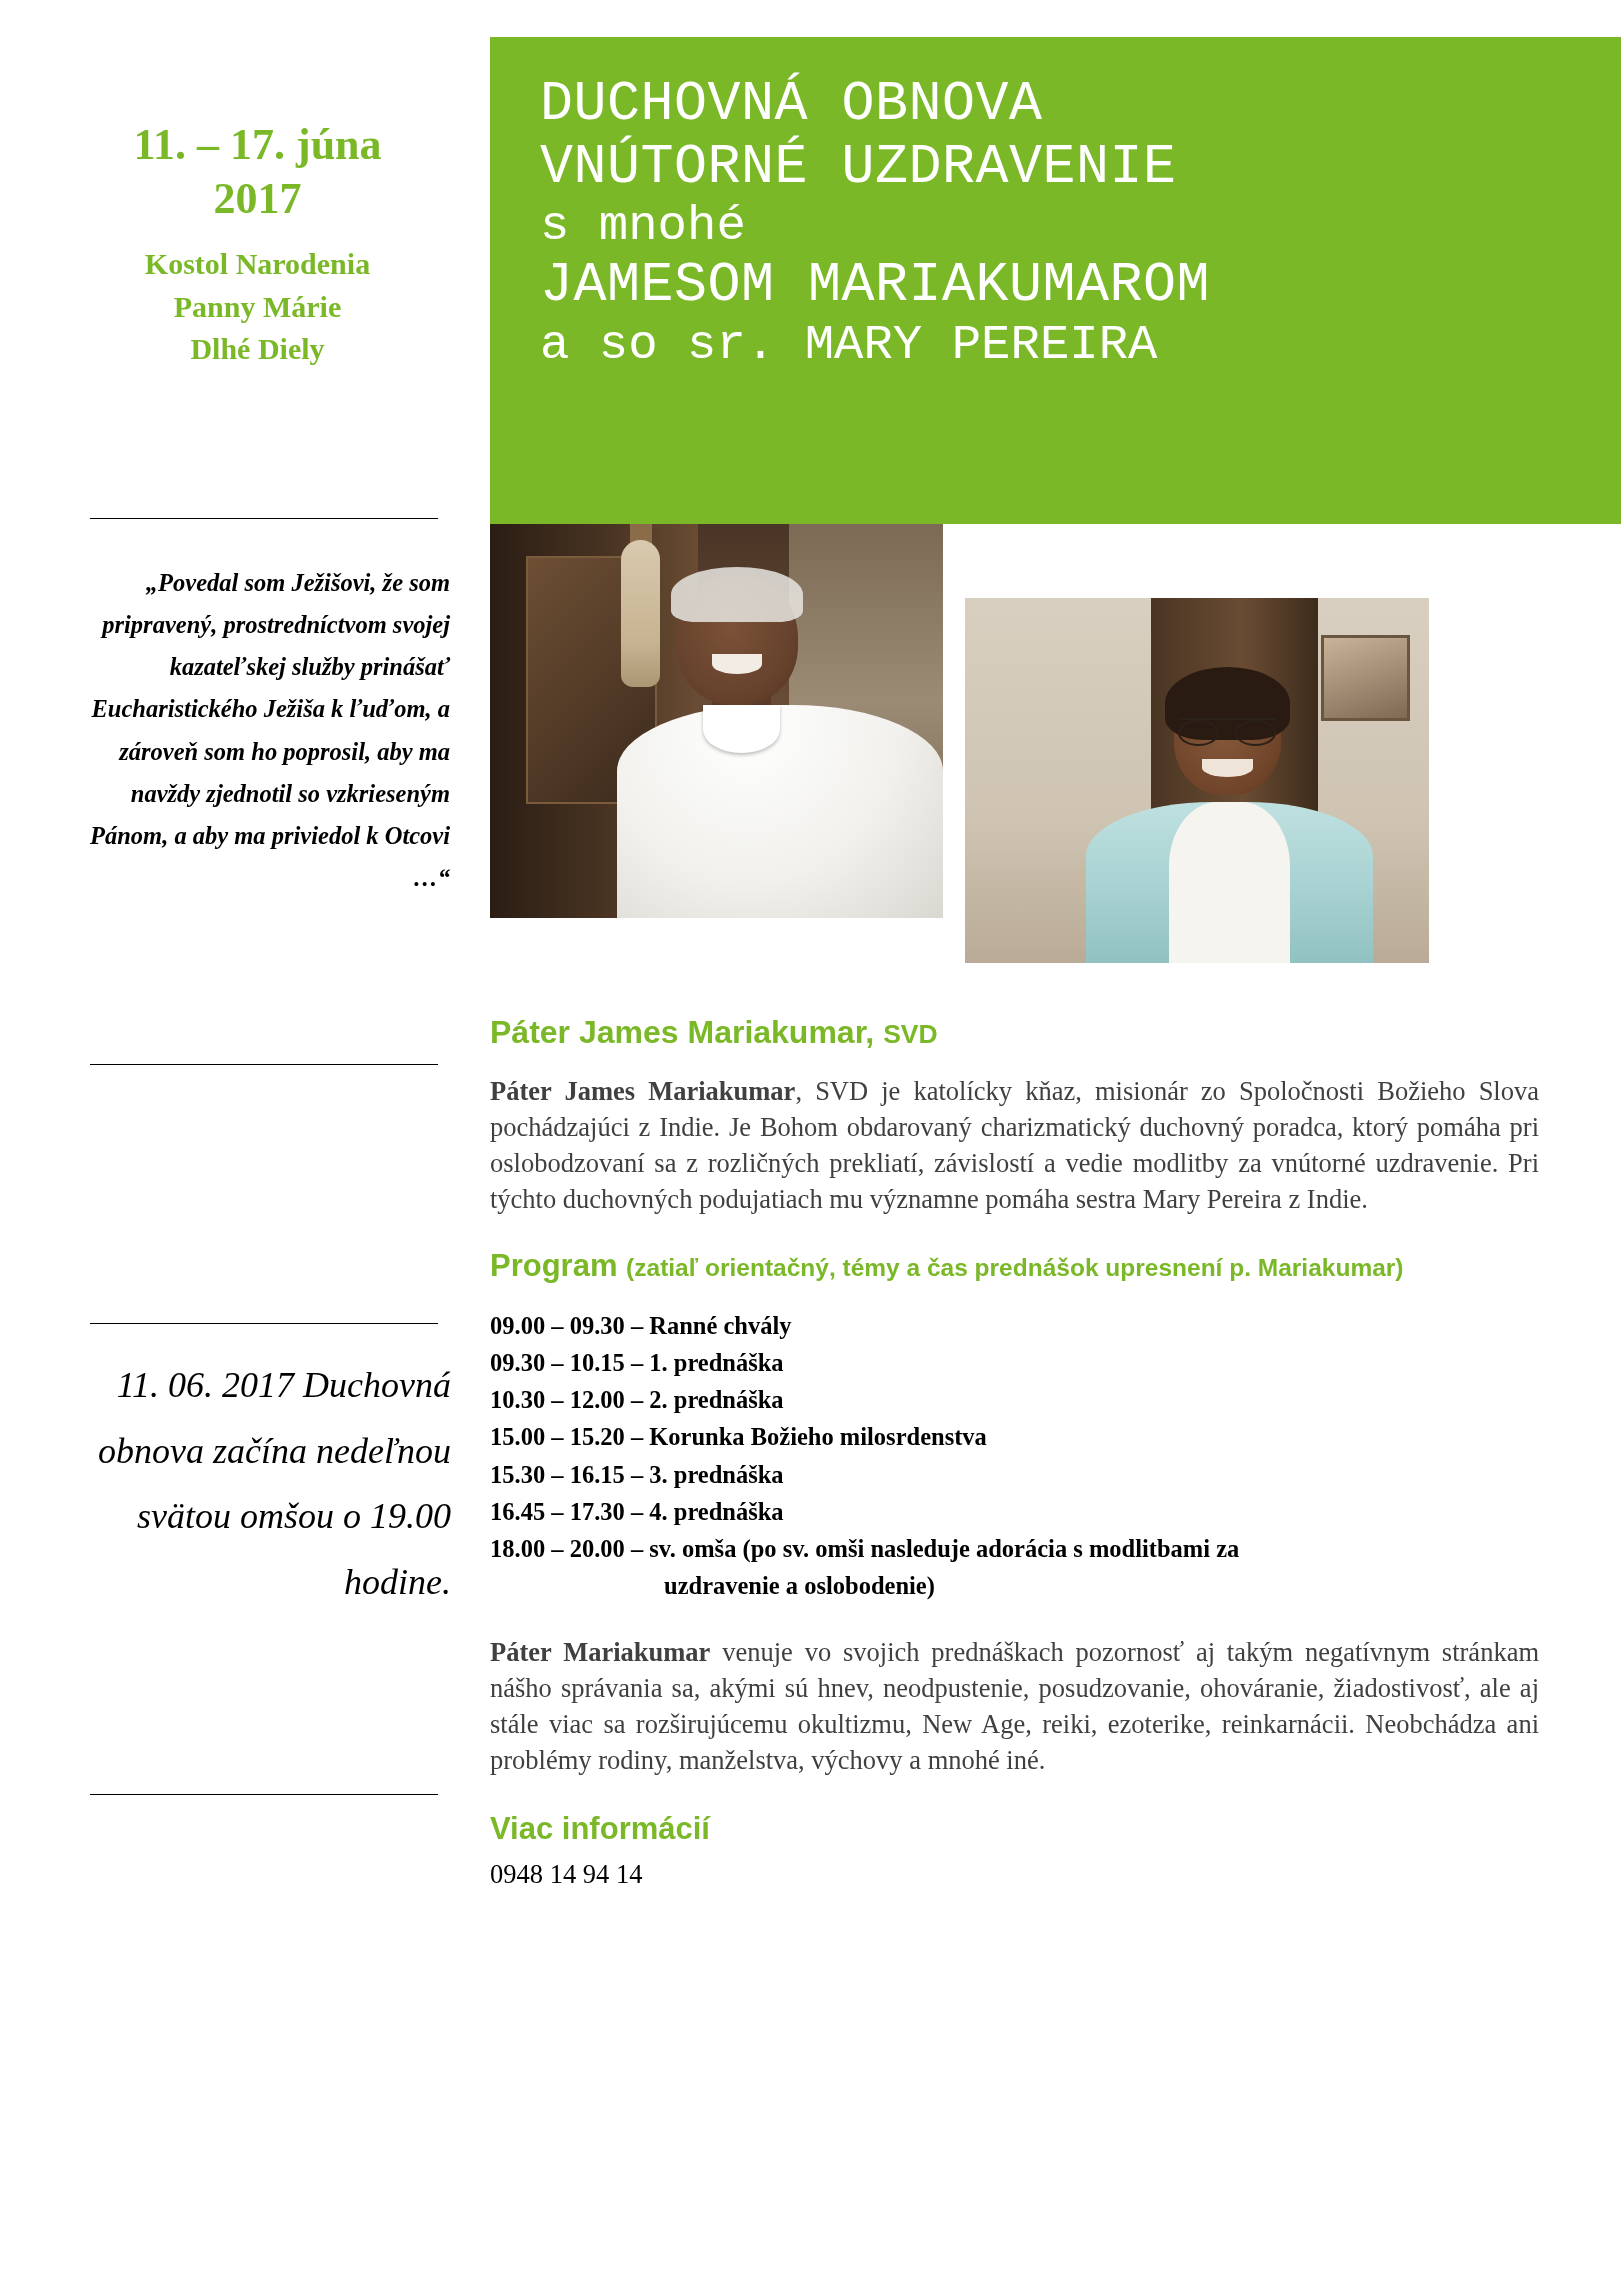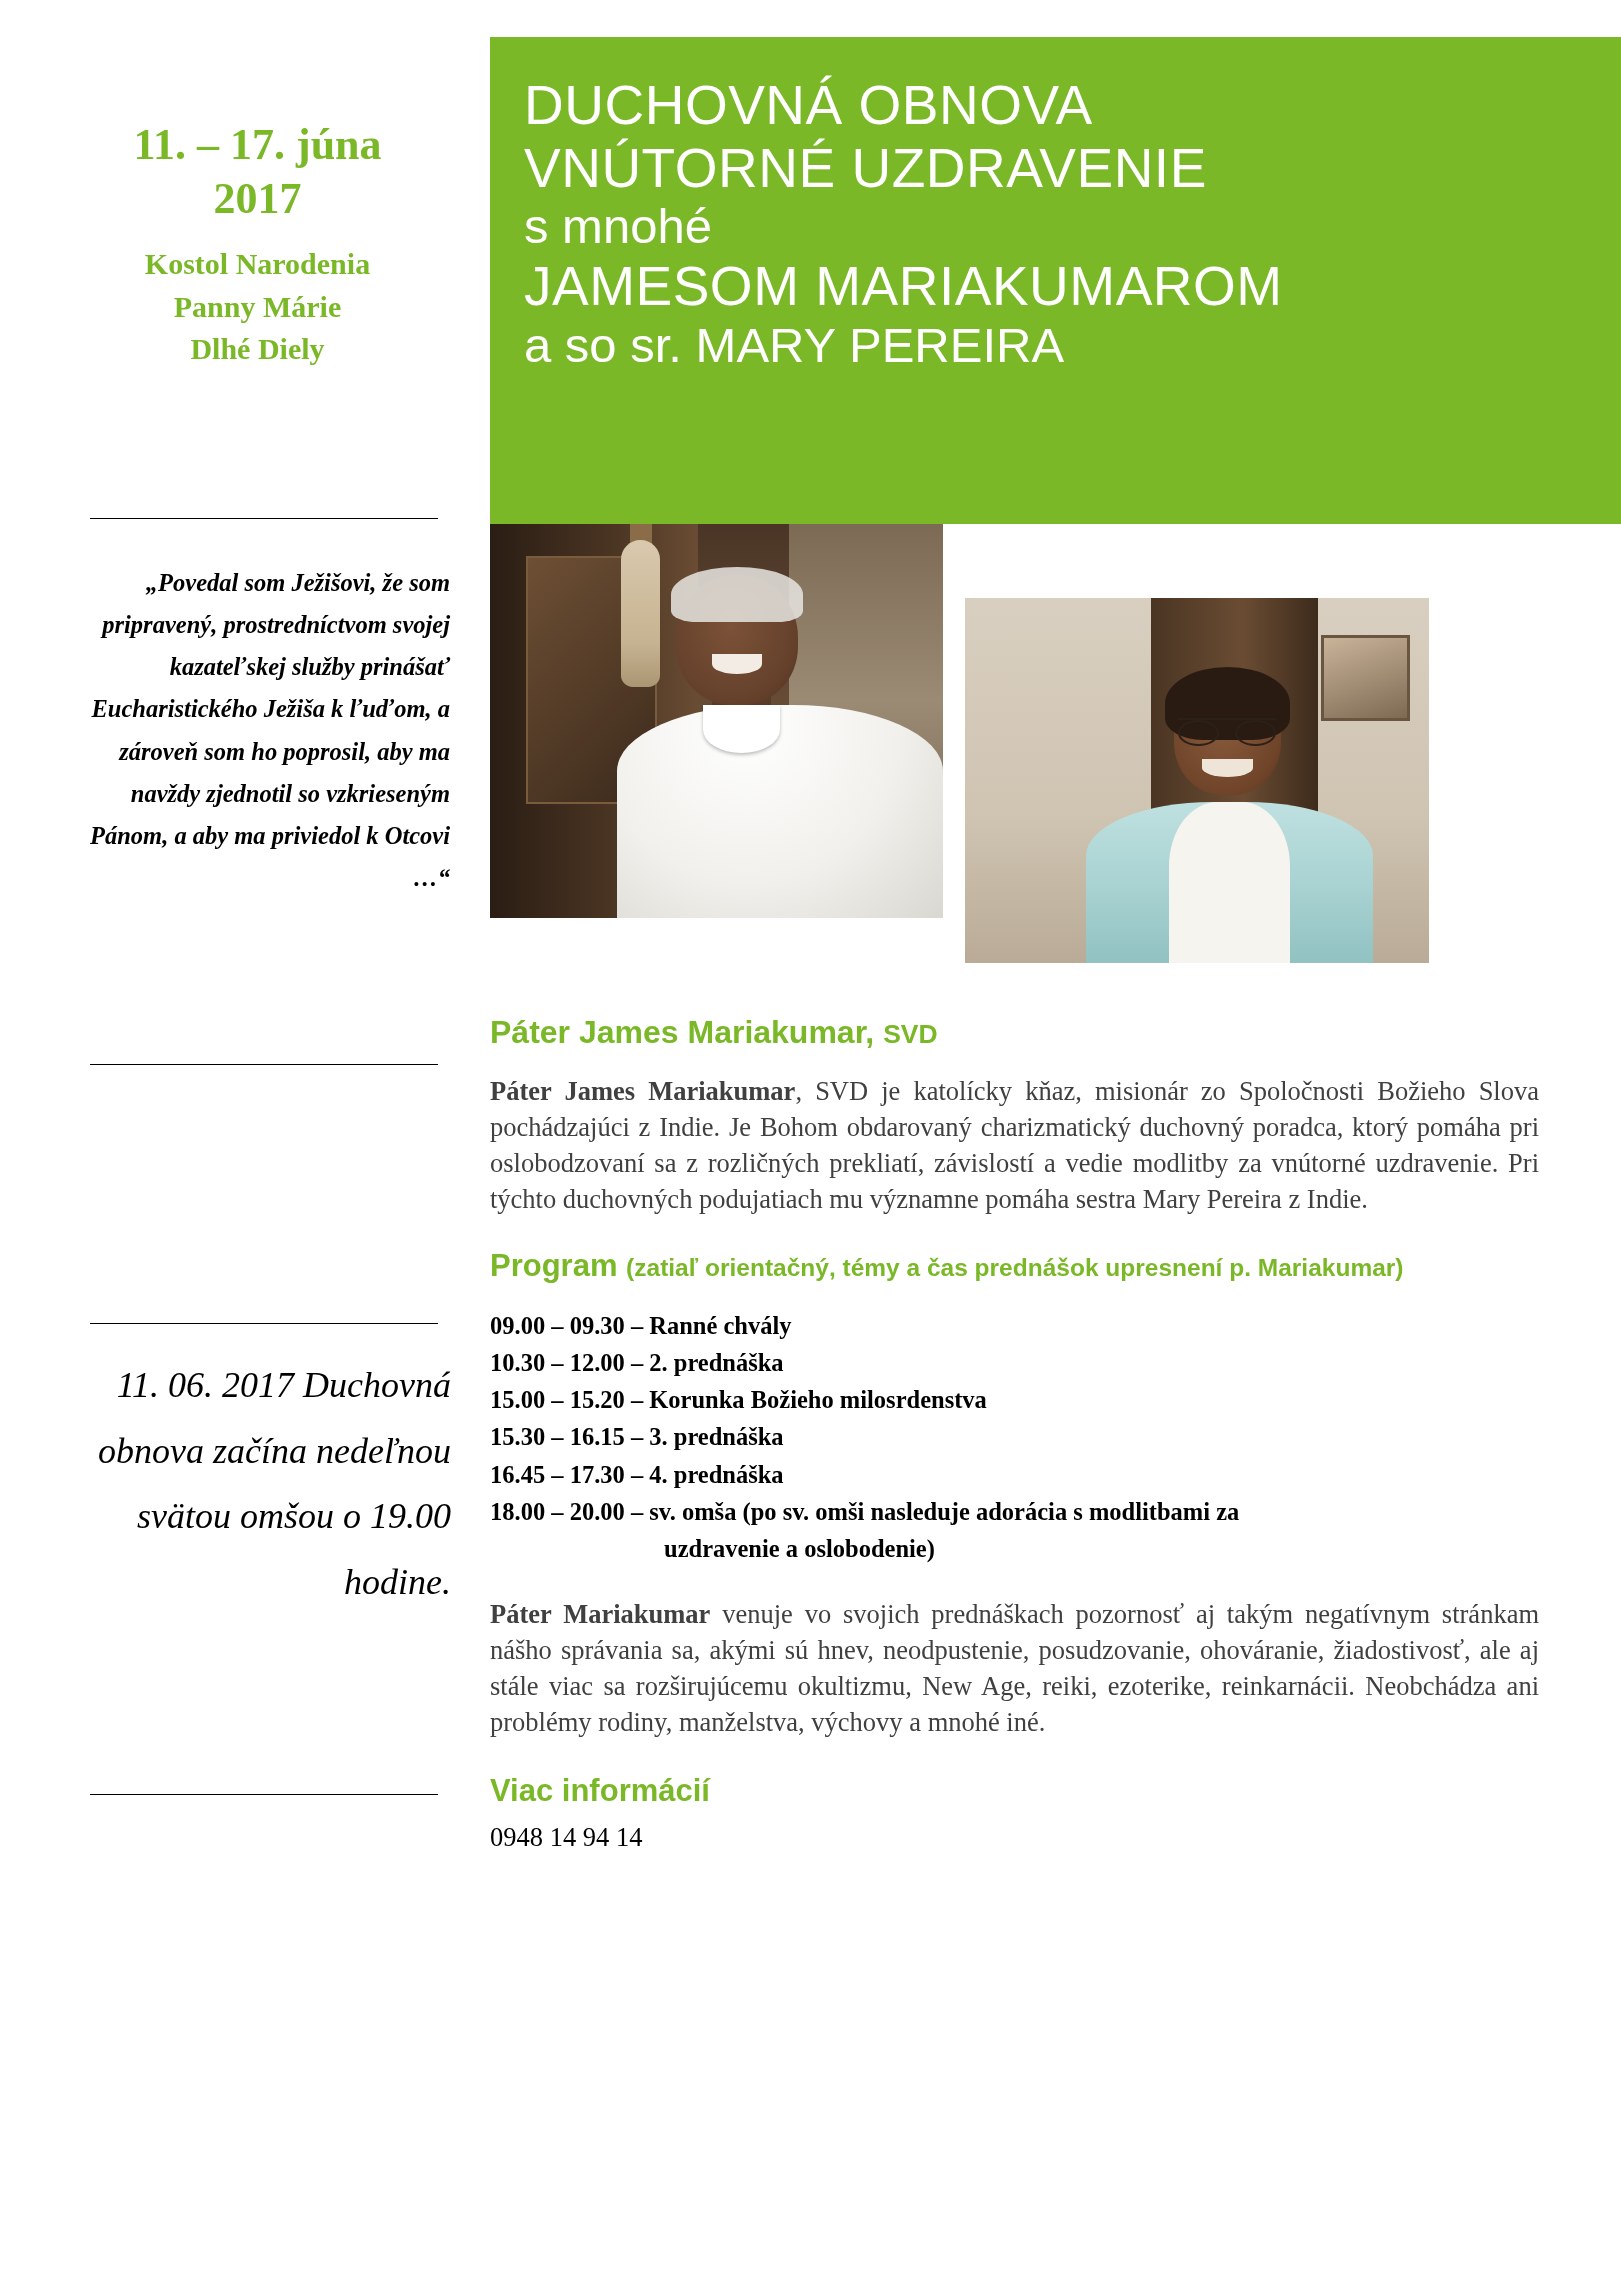--- a/index.html
+++ b/index.html
@@ -25,25 +25,25 @@
   .header-band {
     position: absolute;
     left: 490px;
     top: 37px;
     width: 1131px;
     height: 487px;
     background: #7ab828;
   }
   .header-lines {
     position: absolute;
-    left: 524px;
+    left: 540px;
     top: 74px;
     width: 1078px;
     color: #ffffff;
-    font-family: Liberation Sans, sans-serif;
+    font-family: Liberation Mono, monospace;
     line-height: 1.14;
   }
   .hl-1, .hl-2 {
     font-size: 55px;
     letter-spacing: 0.5px;
   }
   .hl-3 {
     font-size: 49px;
   }
   .hl-4 {
@@ -401,20 +401,21 @@
 
     <p class="body-par"><b>Páter James Mariakumar</b>, SVD je katolícky kňaz, misionár zo Spoločnosti Božieho Slova pochádzajúci z Indie. Je Bohom obdarovaný charizmatický duchovný poradca, ktorý pomáha pri oslobodzovaní sa z rozličných prekliatí, závislostí a vedie modlitby za vnútorné uzdravenie. Pri týchto duchovných podujatiach mu významne pomáha sestra Mary Pereira z Indie.</p>
 
     <div class="program-head">
       <span>Program</span>
       <span class="small">(zatiaľ orientačný, témy a čas prednášok upresnení p. Mariakumar)</span>
     </div>
 
     <div class="program-list">
       <div>09.00 – 09.30 – Ranné chvály</div>
+      <div>09.30 – 10.15 – 1. prednáška</div>
       <div>10.30 – 12.00 – 2. prednáška</div>
       <div>15.00 – 15.20 – Korunka Božieho milosrdenstva</div>
       <div>15.30 – 16.15 – 3. prednáška</div>
       <div>16.45 – 17.30 – 4. prednáška</div>
       <div>18.00 – 20.00 – sv. omša (po sv. omši nasleduje adorácia s modlitbami za</div>
       <div class="cont">uzdravenie a oslobodenie)</div>
     </div>
 
     <p class="body-par"><b>Páter Mariakumar</b> venuje vo svojich prednáškach pozornosť aj takým negatívnym stránkam nášho správania sa, akými sú hnev, neodpustenie, posudzovanie, ohováranie, žiadostivosť, ale aj stále viac sa rozširujúcemu okultizmu, New Age, reiki, ezoterike, reinkarnácii. Neobchádza ani problémy rodiny, manželstva, výchovy a mnohé iné.</p>
 

